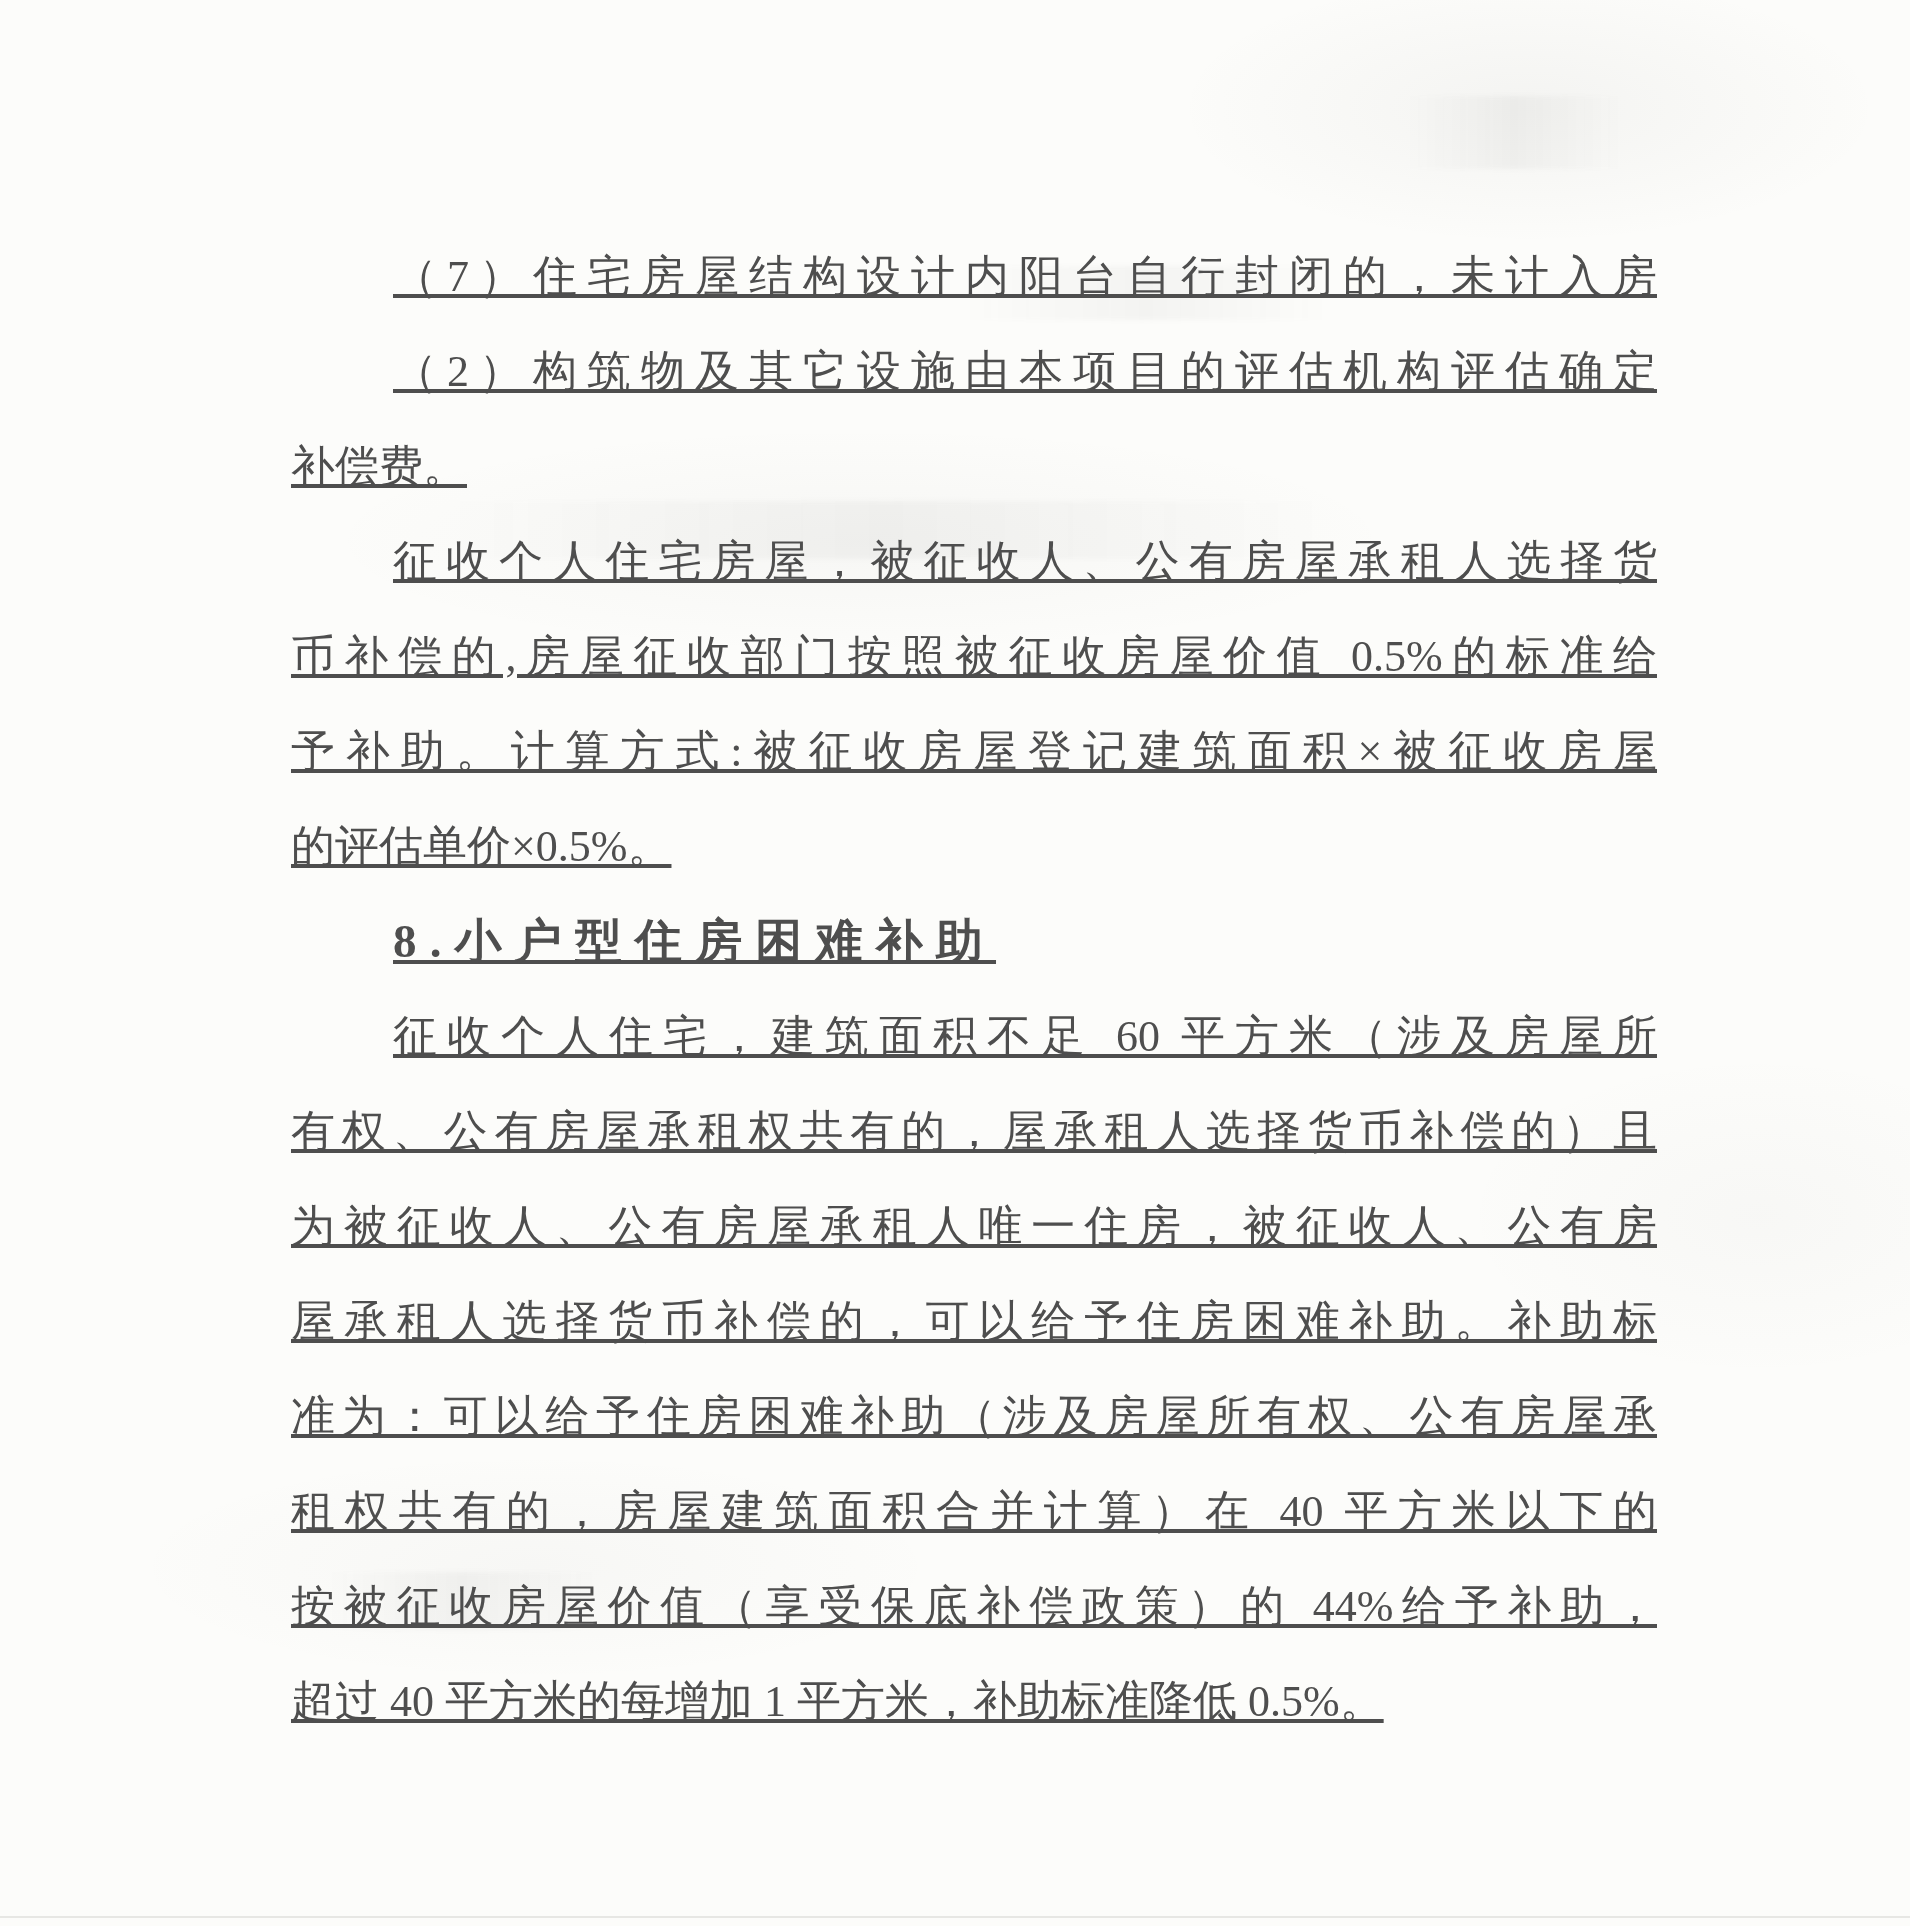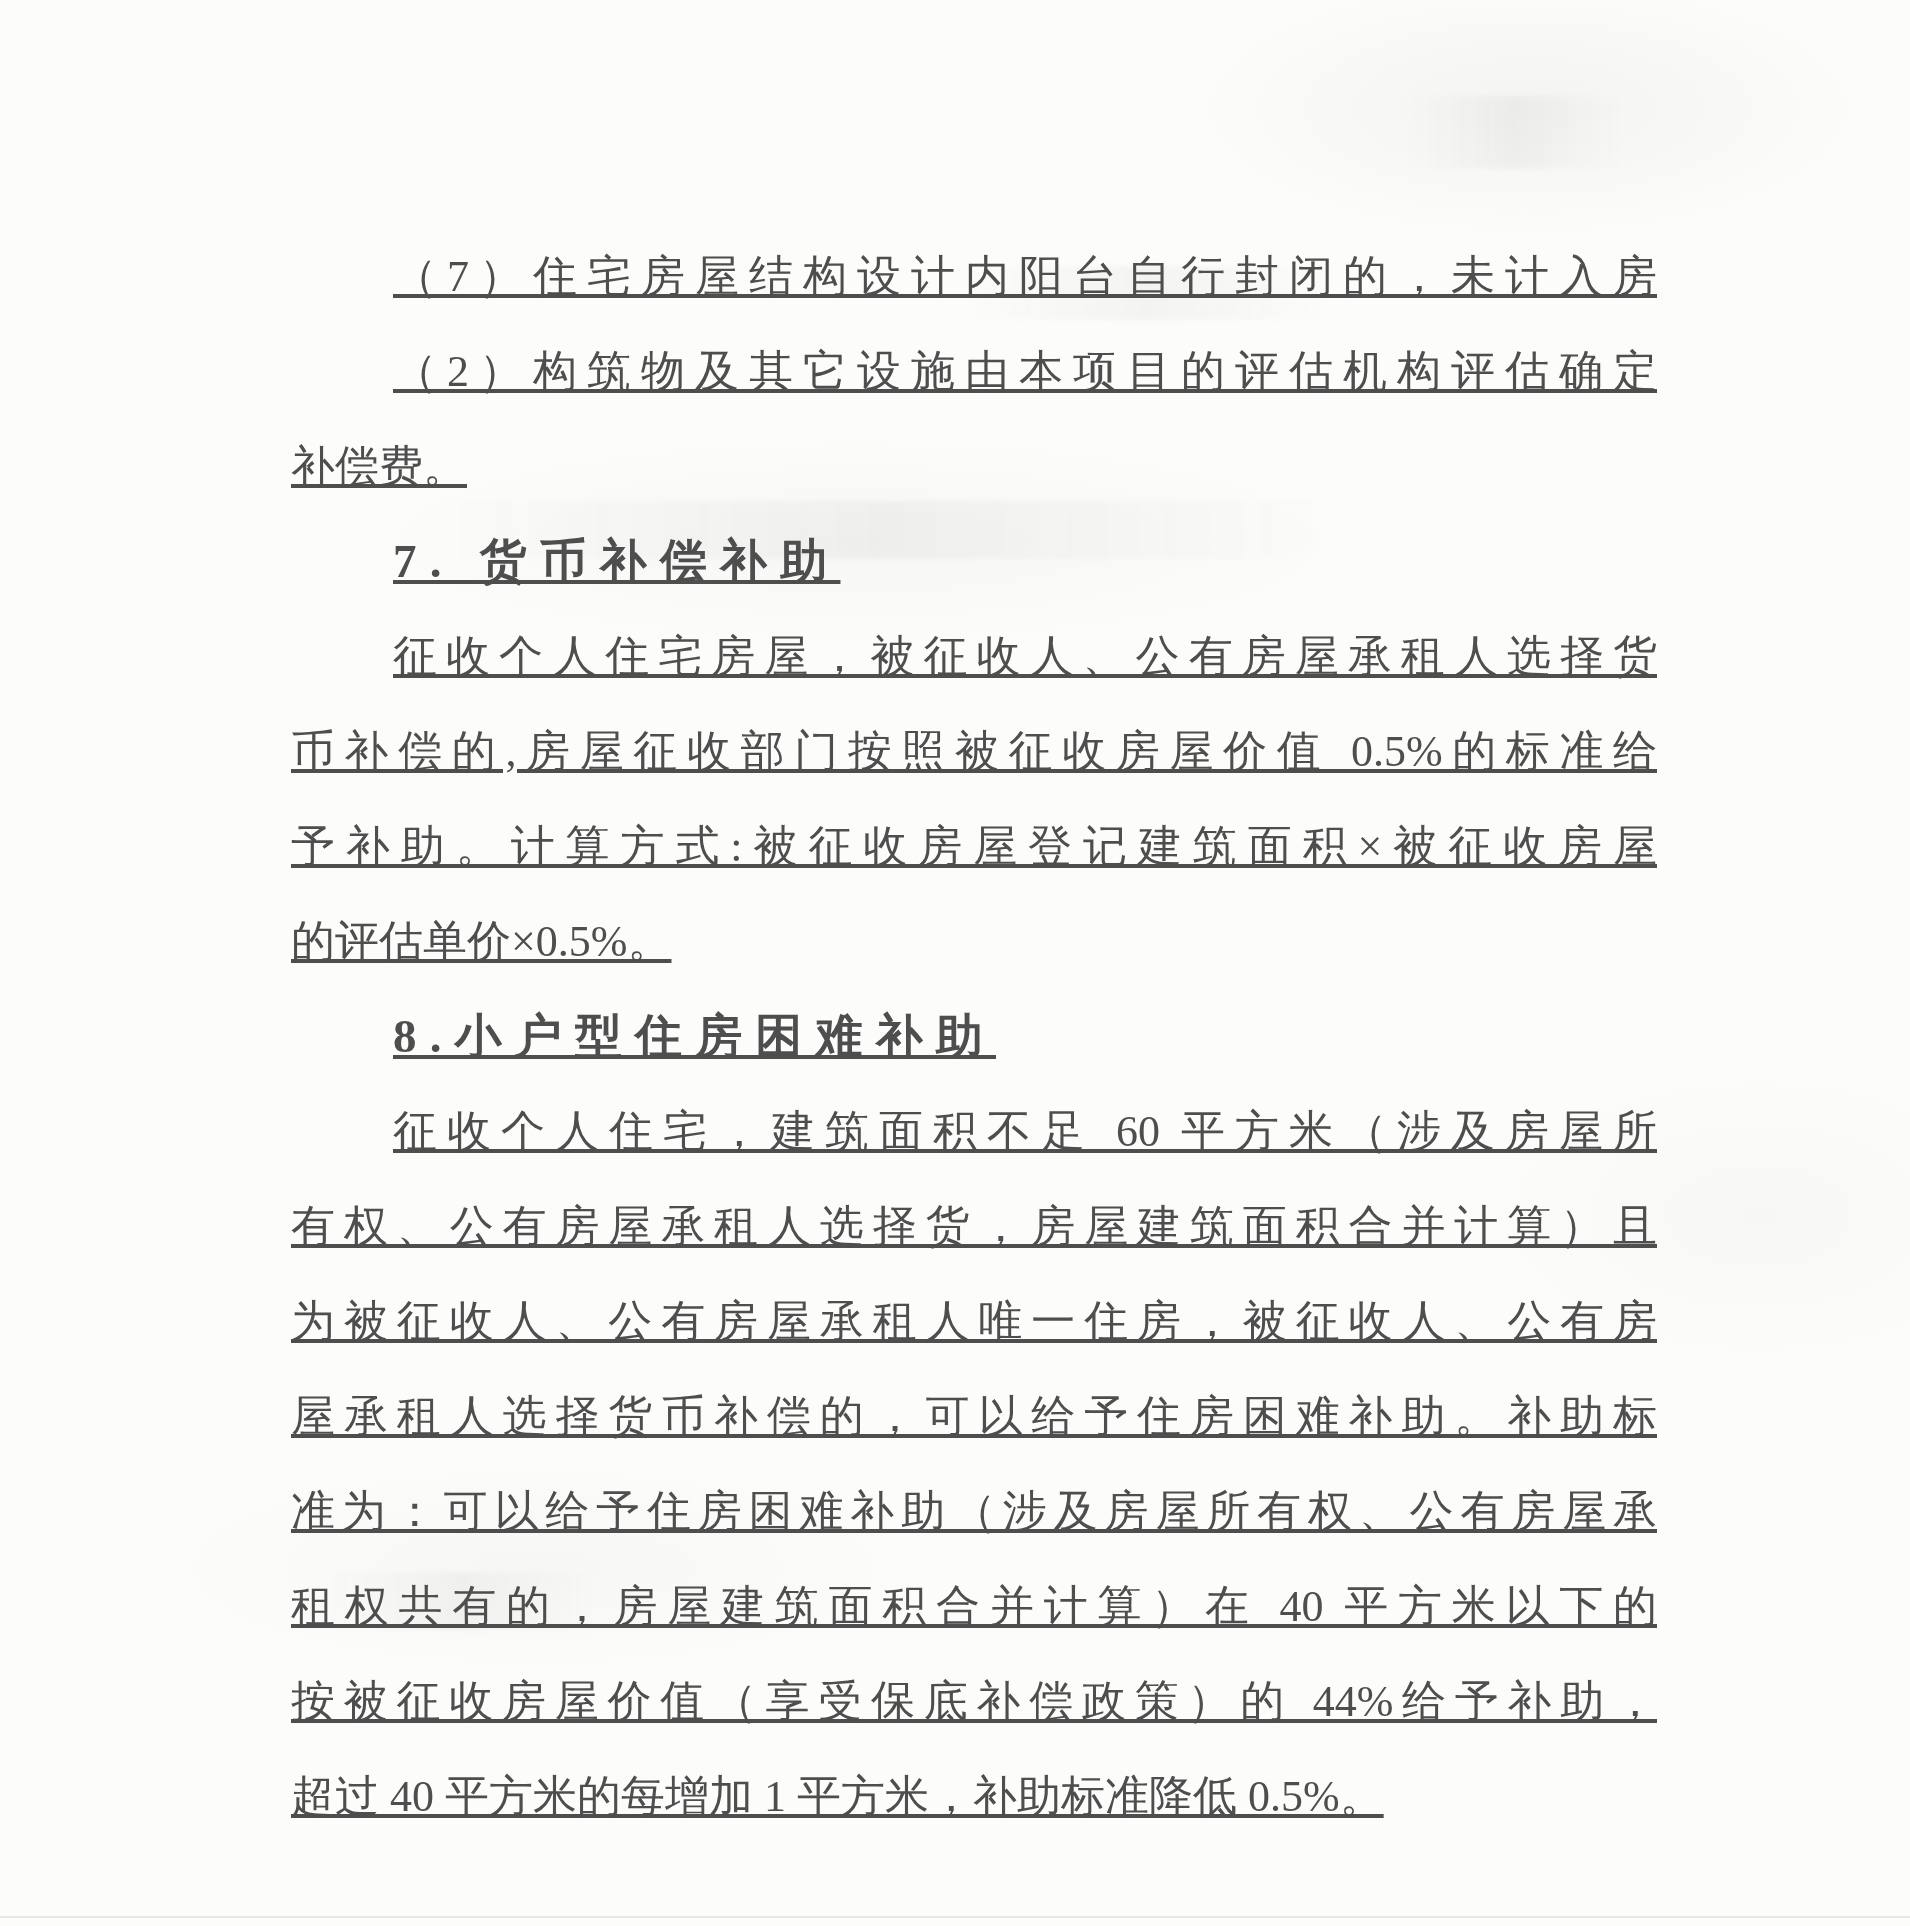--- a/index.html
+++ b/index.html
@@ -87,35 +87,32 @@
 <div class="artifact-line"></div>
 
 <div class="doc-text">
     <div class="para body">
       <div class="line indent">（7）住宅房屋结构设计内阳台自行封闭的，未计入房</div>
     </div>
     <div class="para body">
       <div class="line indent">（2）构筑物及其它设施由本项目的评估机构评估确定</div>
       <div class="line no-stretch">补偿费。</div>
     </div>
-    <div class="para heading">
-      <div class="line indent no-stretch">7. 货币补偿补助</div>
-    </div>
     <div class="para body">
       <div class="line indent">征收个人住宅房屋，被征收人、公有房屋承租人选择货</div>
       <div class="line">币补偿的,房屋征收部门按照被征收房屋价值 0.5%的标准给</div>
       <div class="line">予补助。计算方式:被征收房屋登记建筑面积×被征收房屋</div>
       <div class="line no-stretch">的评估单价×0.5%。</div>
     </div>
     <div class="para heading">
       <div class="line indent no-stretch">8.小户型住房困难补助</div>
     </div>
     <div class="para body">
       <div class="line indent">征收个人住宅，建筑面积不足 60 平方米（涉及房屋所</div>
-      <div class="line">有权、公有房屋承租人选择货，房屋建筑面积合并计算）且</div>
+      <div class="line">有权、公有房屋承租权共有的，屋承租人选择货币补偿的）且</div>
       <div class="line">为被征收人、公有房屋承租人唯一住房，被征收人、公有房</div>
       <div class="line">屋承租人选择货币补偿的，可以给予住房困难补助。补助标</div>
       <div class="line">准为：可以给予住房困难补助（涉及房屋所有权、公有房屋承</div>
       <div class="line">租权共有的，房屋建筑面积合并计算）在 40 平方米以下的</div>
       <div class="line">按被征收房屋价值（享受保底补偿政策）的 44%给予补助，</div>
       <div class="line no-stretch">超过 40 平方米的每增加 1 平方米，补助标准降低 0.5%。</div>
     </div>
   </div>
 
 

